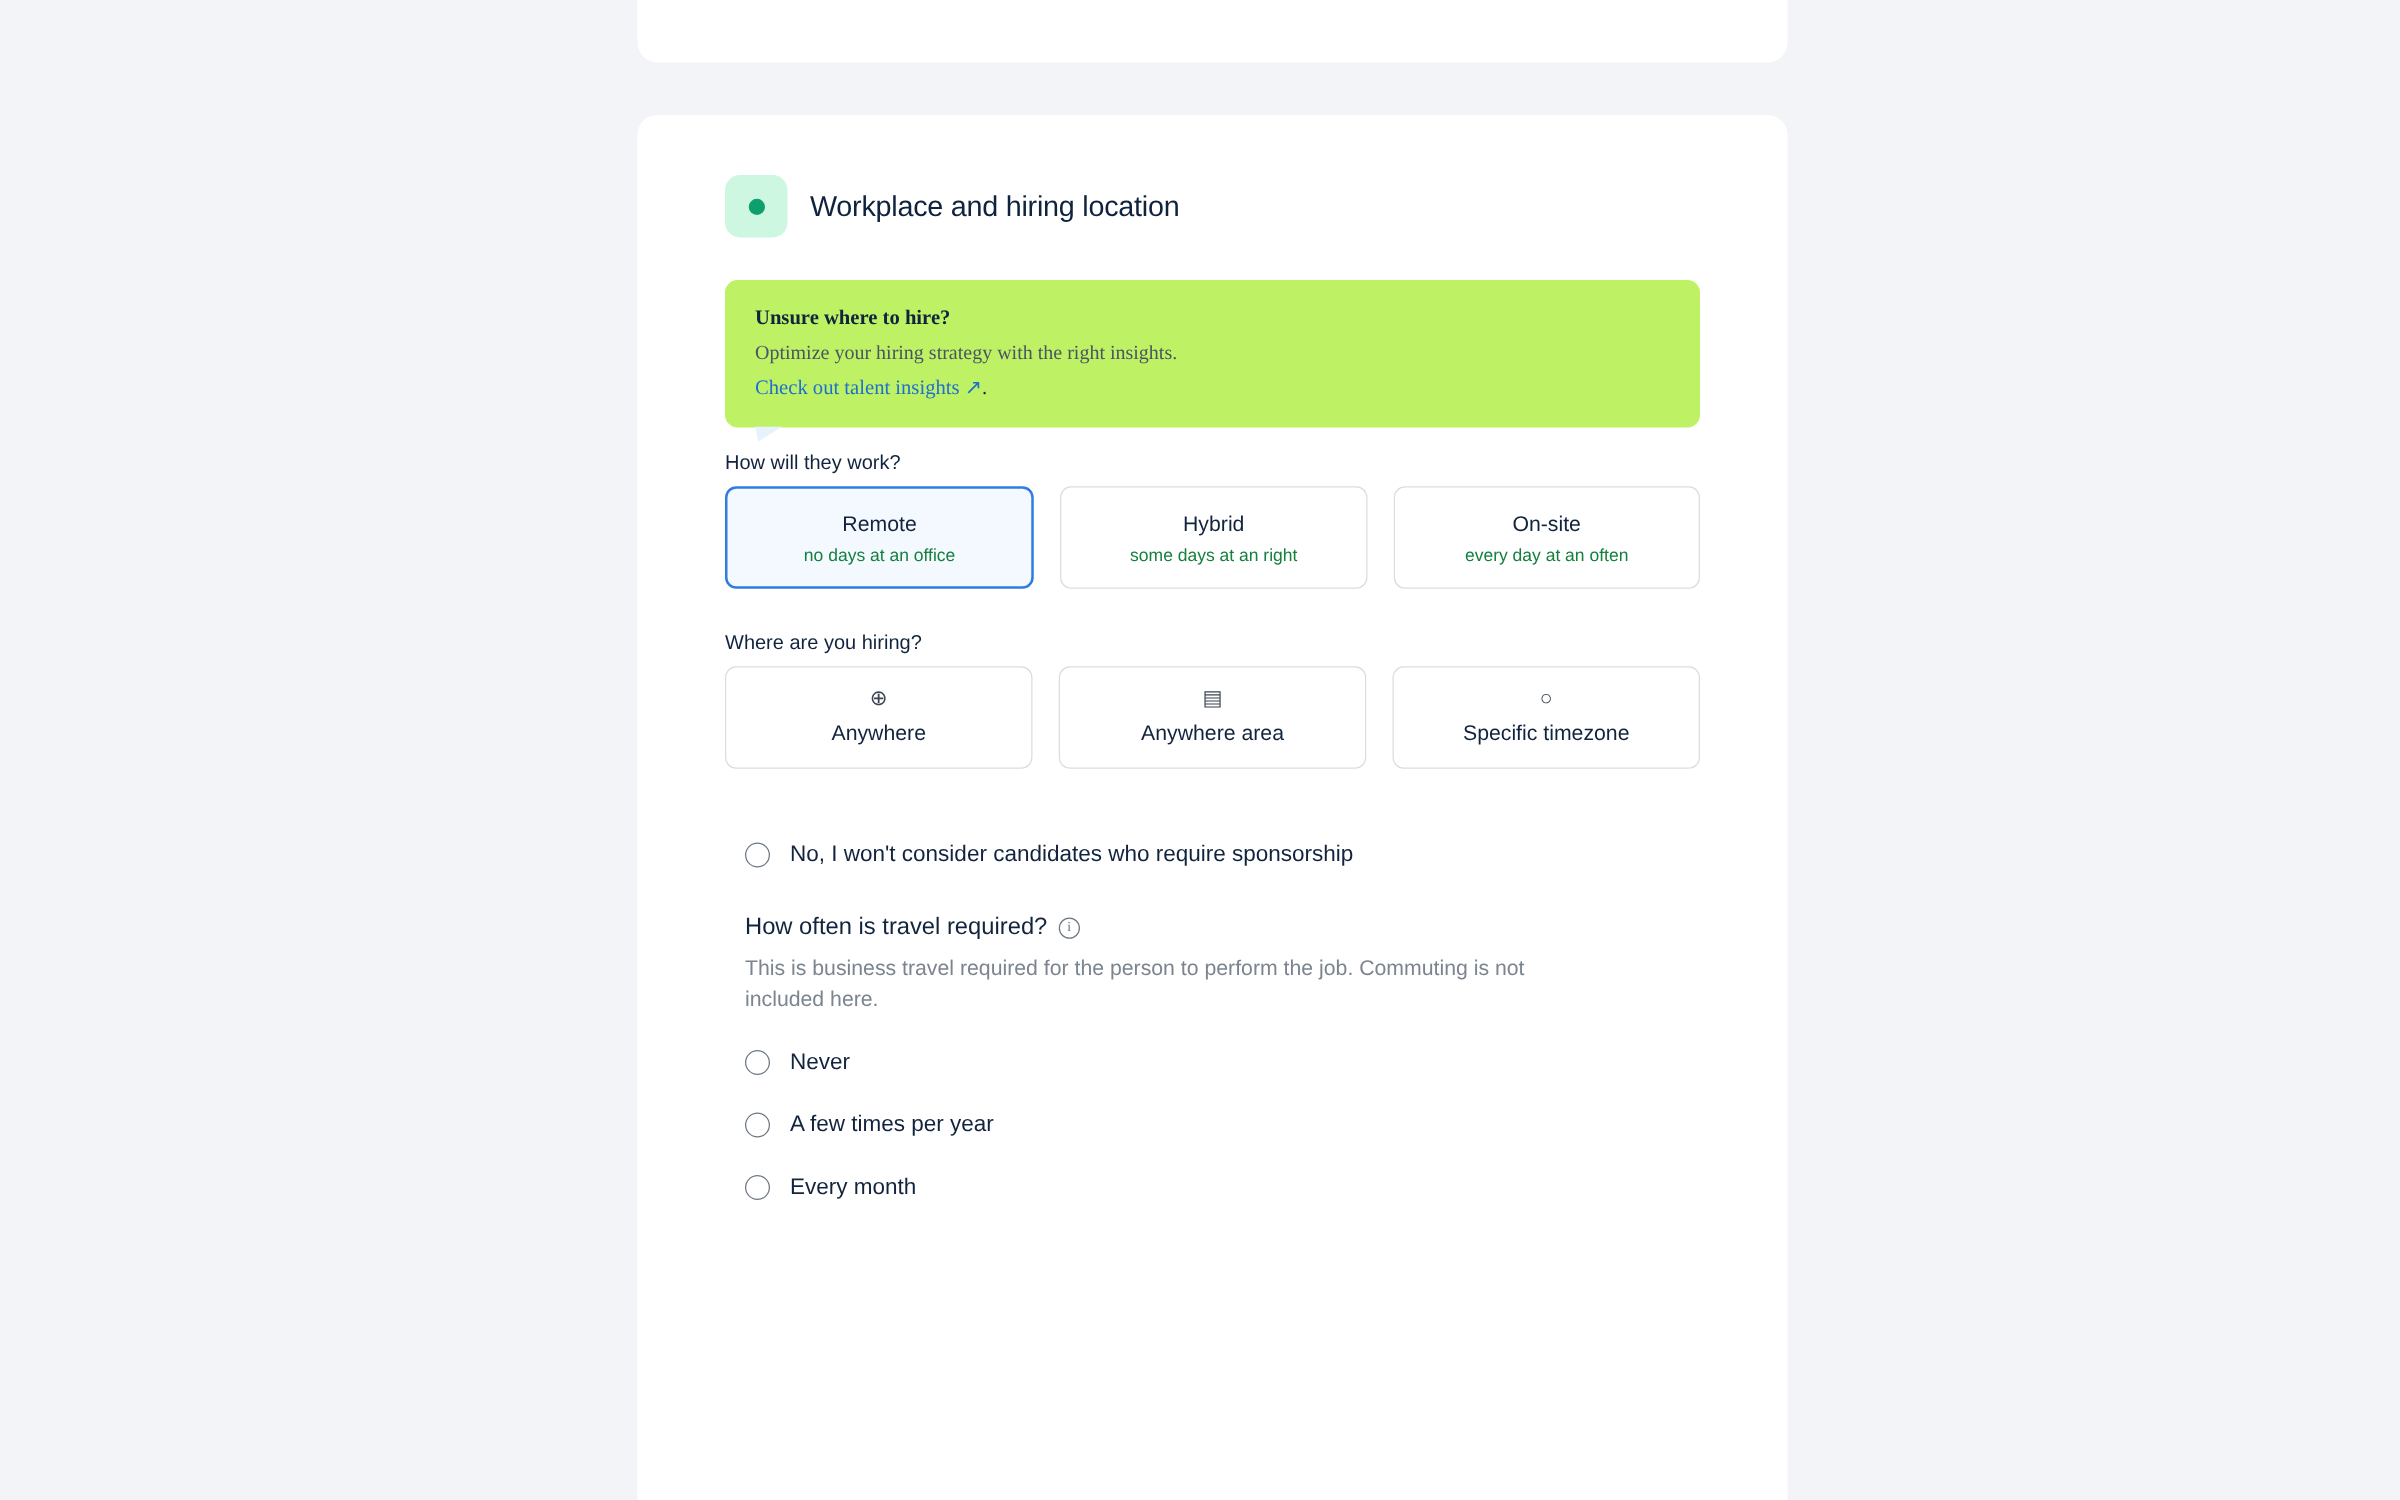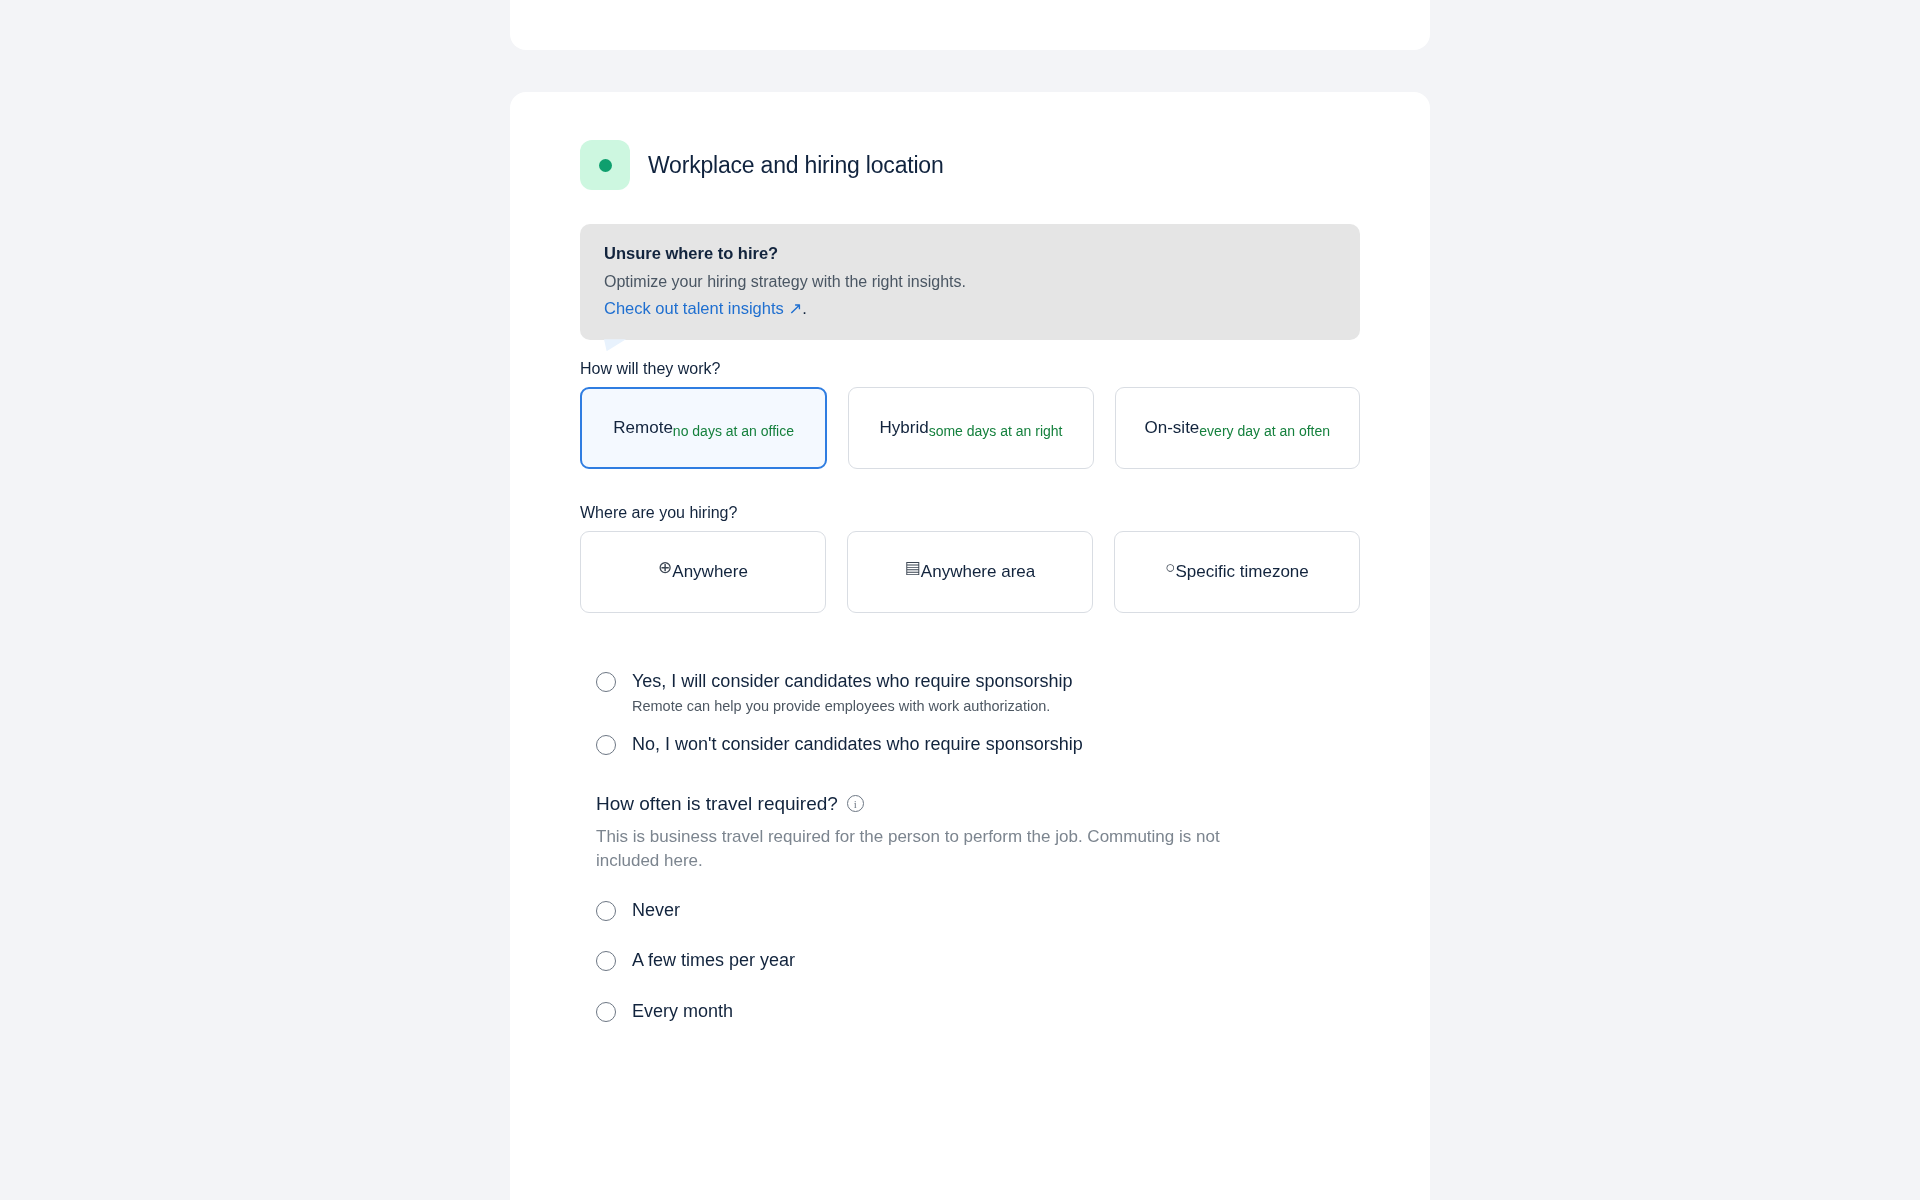--- a/index.html
+++ b/index.html
@@ -62,23 +62,24 @@
   .sect-title {
     font-size: 23px;
     font-weight: normal;
     color: #10233e;
     letter-spacing: -0.2px;
   }
 
   
   .callout {
     position: relative;
-    background: #e5e5e5;
+    background: #bef264;
     border-radius: 10px;
     padding: 20px 24px 22px 24px;
+    font-family: Liberation Serif, serif;
   }
   .callout-title {
     font-size: 16.5px;
     font-weight: bold;
     color: #12243d;
     margin-bottom: 7px;
   }
   .callout-text {
     font-size: 16px;
     color: #4a5663;
@@ -113,21 +114,21 @@
     display: flex;
     gap: 21px;
   }
   .opt {
     flex: 1;
     border: 1px solid #d9dde3;
     border-radius: 9px;
     background: #fff;
     min-height: 82px;
     display: flex;
-    flex-direction: row;
+    flex-direction: column;
     align-items: center;
     justify-content: center;
     cursor: pointer;
     padding: 10px 6px;
   }
   .opt.selected {
     border: 2px solid #2f7de1;
     background: #f4f9ff;
   }
   .opt-title {
@@ -270,27 +271,20 @@
         <div class="opt">
           <div class="opt-icon">○</div>
           <div class="opt-title">Specific timezone</div>
         </div>
       </div>
 
       <div class="spacer-lg"></div>
 
       <div style="padding-left:16px;">
 
-        <div class="radio-item">
-          <div class="radio-circle"></div>
-          <div class="radio-text">
-            <div class="radio-label">Yes, I will consider candidates who require sponsorship</div>
-            <div class="radio-help">Remote can help you provide employees with work authorization.</div>
-          </div>
-        </div>
 
         <div class="radio-item">
           <div class="radio-circle"></div>
           <div class="radio-text">
             <div class="radio-label">No, I won't consider candidates who require sponsorship</div>
           </div>
         </div>
 
         <div class="q2-title">
           <span>How often is travel required?</span>

